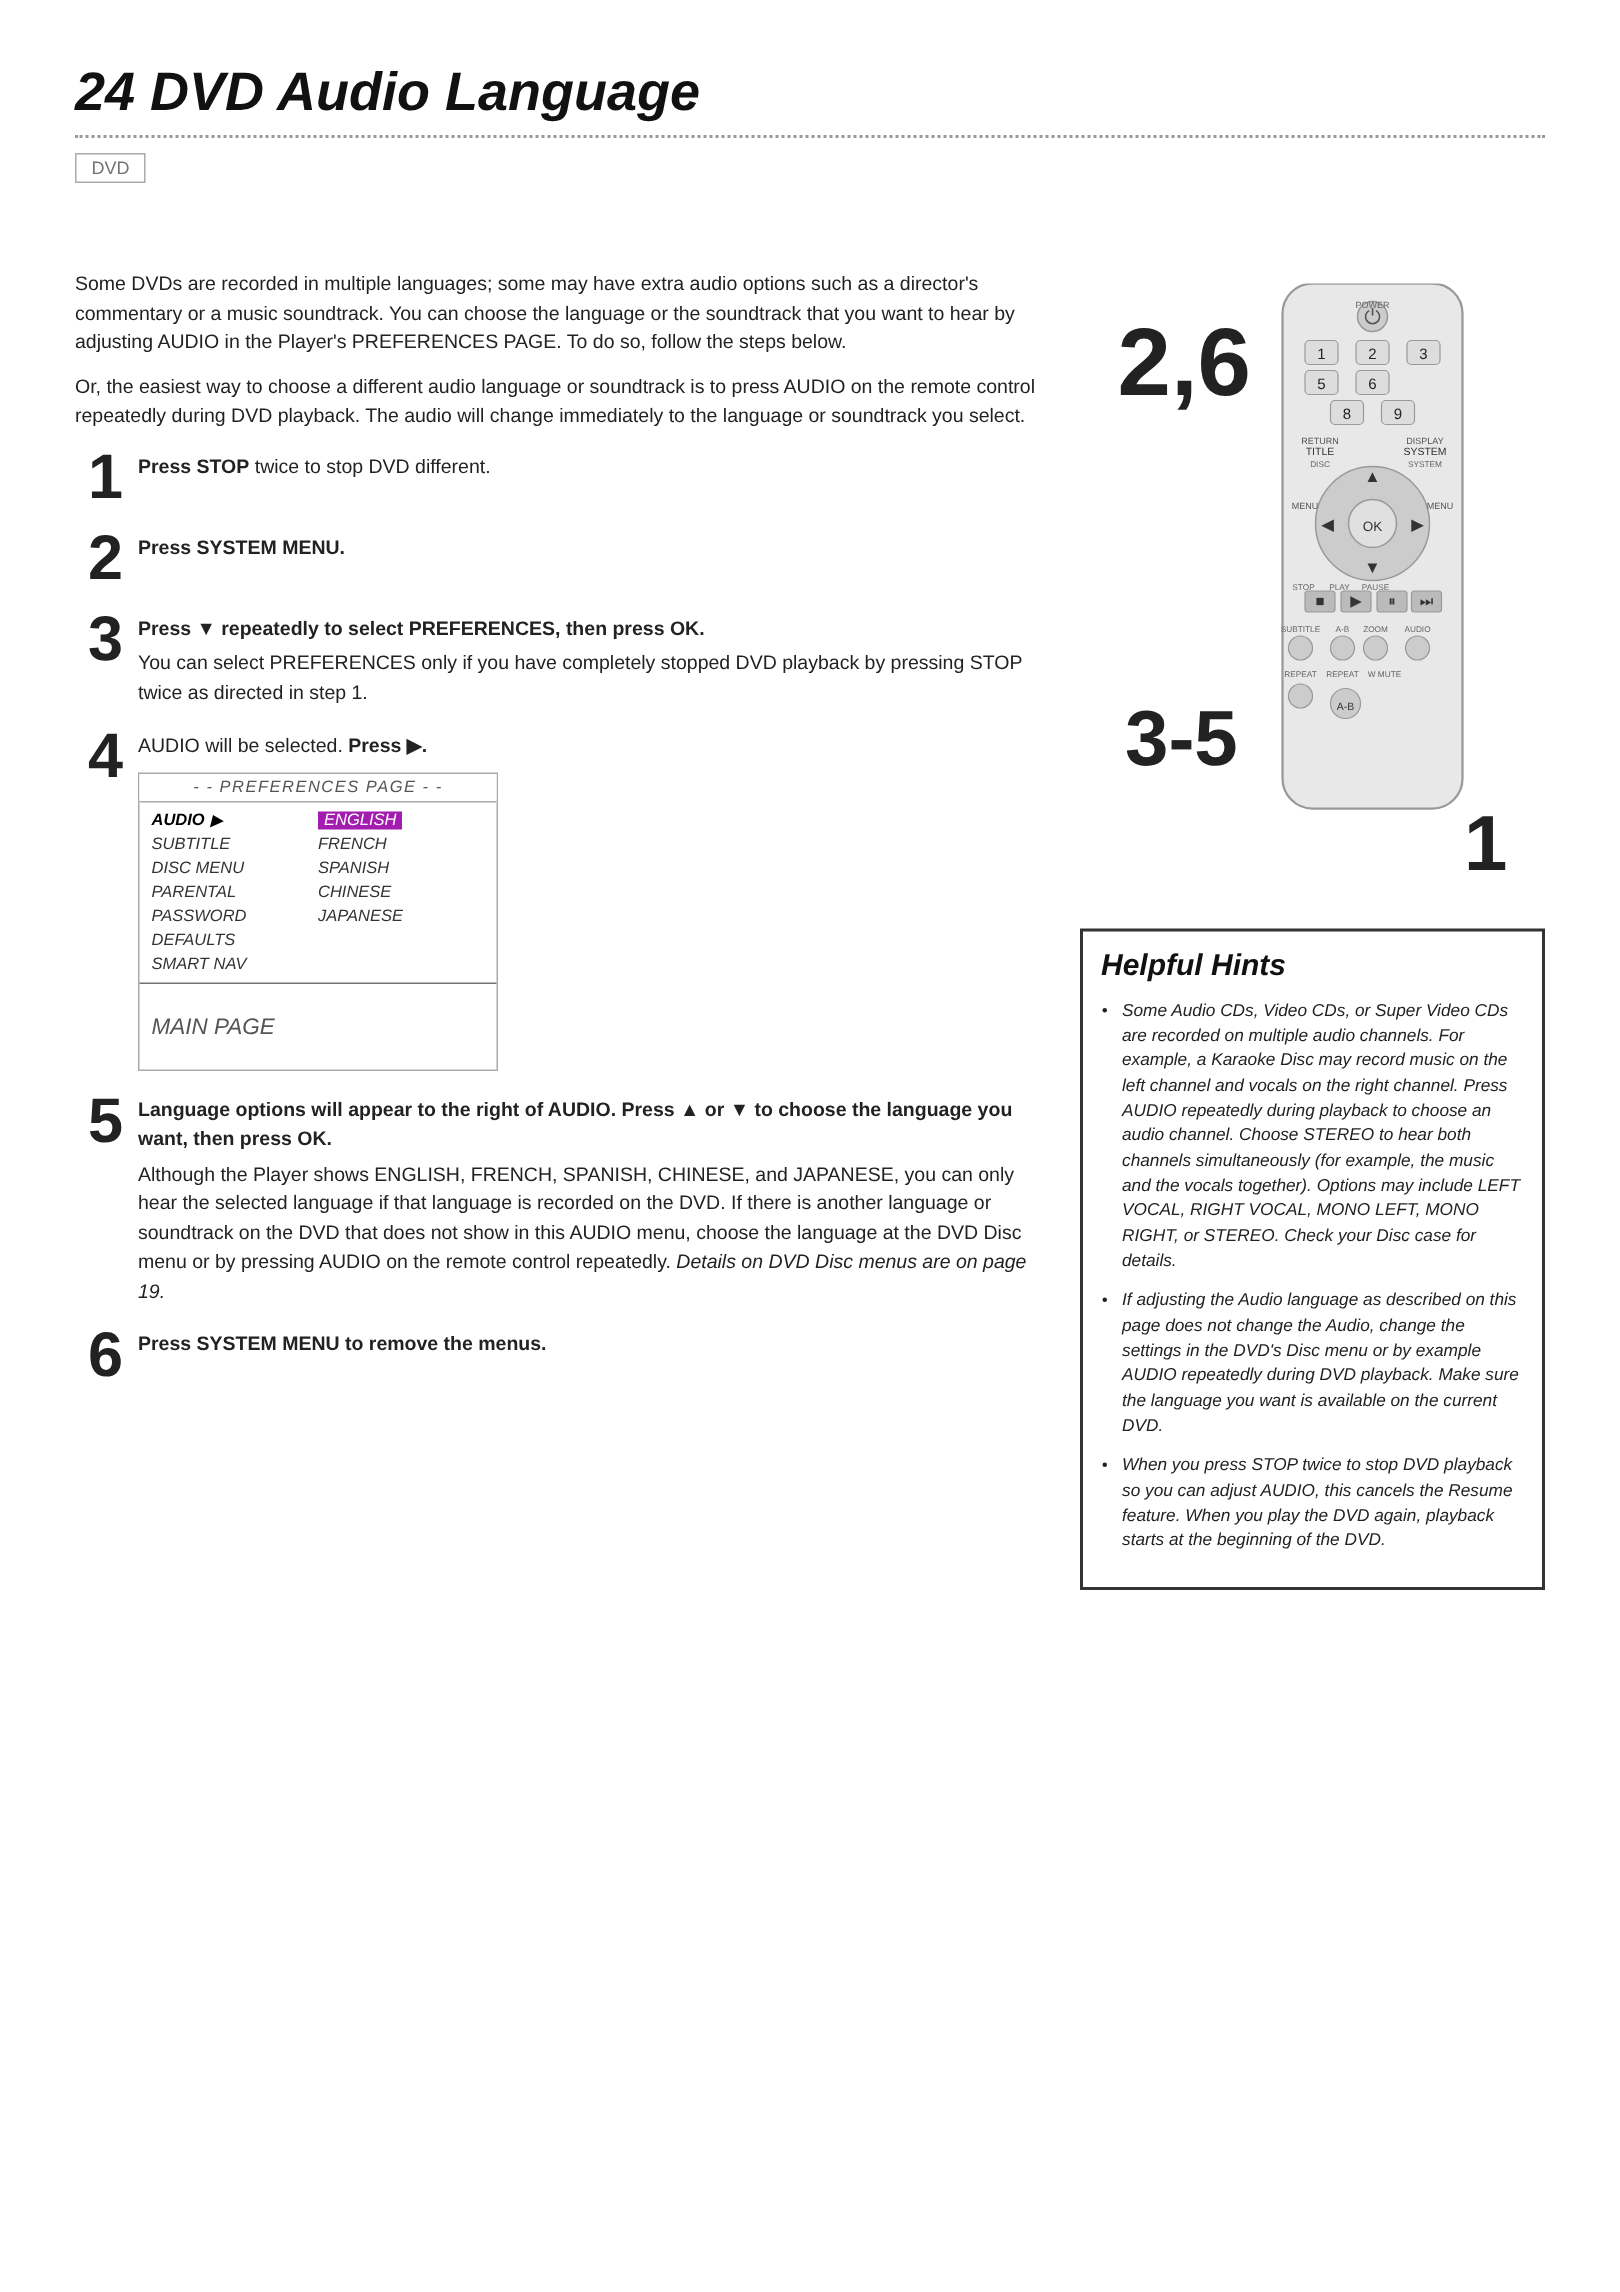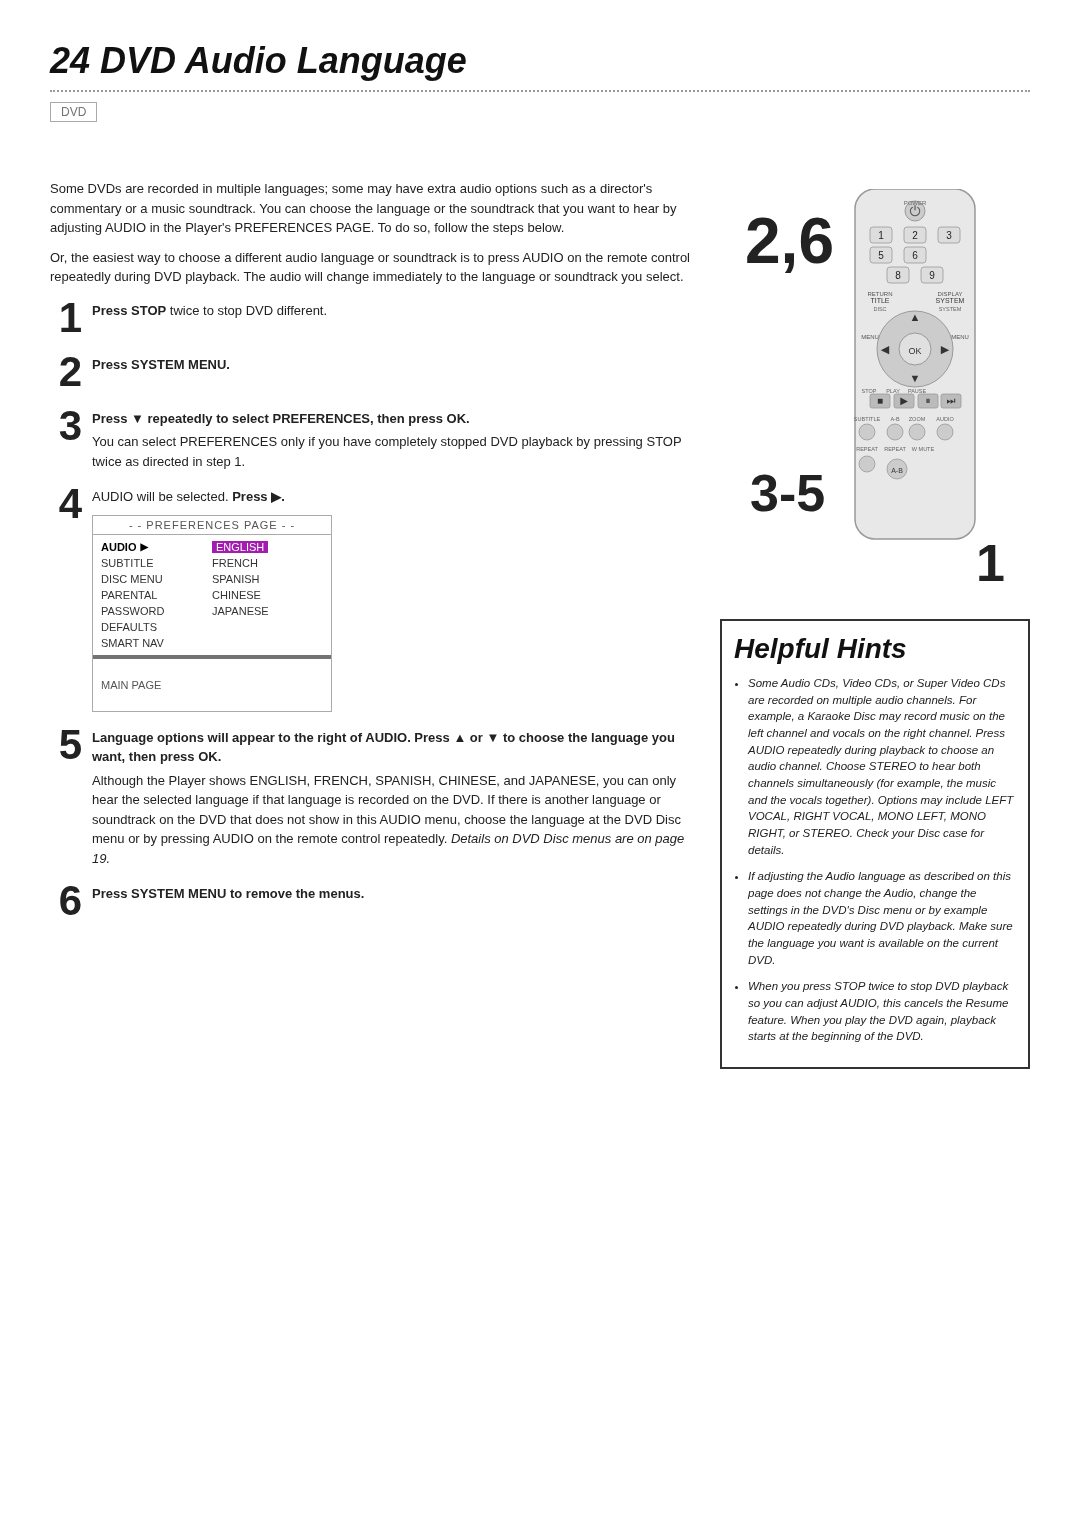--- a/index.html
+++ b/index.html
@@ -132,44 +132,44 @@
       gap: 4px;
       font-weight: bold;
       color: #000;
     }
 
     .pref-arrow {
       font-size: 10px;
     }
 
     .pref-footer {
-      border-top: 4px solid #737373;
+      border-top: 1px solid #737373;
       padding: 20px 8px;
-      font-size: 11px;
+      font-size: 15px;
       color: #555;
     }
 
     
     .remote-container {
       display: flex;
       flex-direction: column;
       align-items: center;
       margin-bottom: 20px;
       position: relative;
     }
 
     
     .helpful-hints {
       border: 2px solid #333;
       padding: 12px;
       margin-top: 10px;
     }
 
     .helpful-hints-title {
-      font-size: 28px;
+      font-size: 20px;
       font-style: italic;
       font-weight: bold;
       margin-bottom: 10px;
       color: #111;
     }
 
     .helpful-hints ul {
       list-style: disc;
       padding-left: 14px;
     }
@@ -230,21 +230,21 @@
         </div>
       </div>
 
       <div class="step-row">
         <div class="step-number">4</div>
         <div class="step-content">
           <p>
             <span>AUDIO will be selected. </span><span class="step-bold">Press ▶.</span>
           </p>
 
-          <div class="preferences-box" style="margin-top:8px;">
+          <div class="preferences-box" style="margin-top:8px;font-style:italic;">
             <div class="pref-header">- - PREFERENCES PAGE - -</div>
             <div class="pref-body">
               <div class="pref-left">
                 <div class="pref-item audio-selected">
                   <span>AUDIO</span>
                   <span class="pref-arrow">▶</span>
                 </div>
                 <div class="pref-item">SUBTITLE</div>
                 <div class="pref-item">DISC MENU</div>
                 <div class="pref-item">PARENTAL</div>

